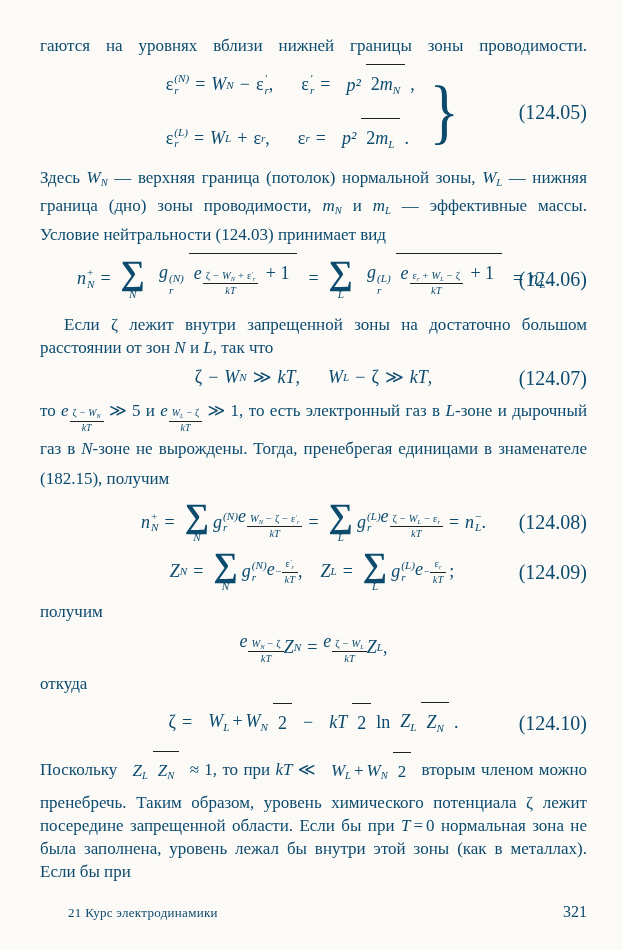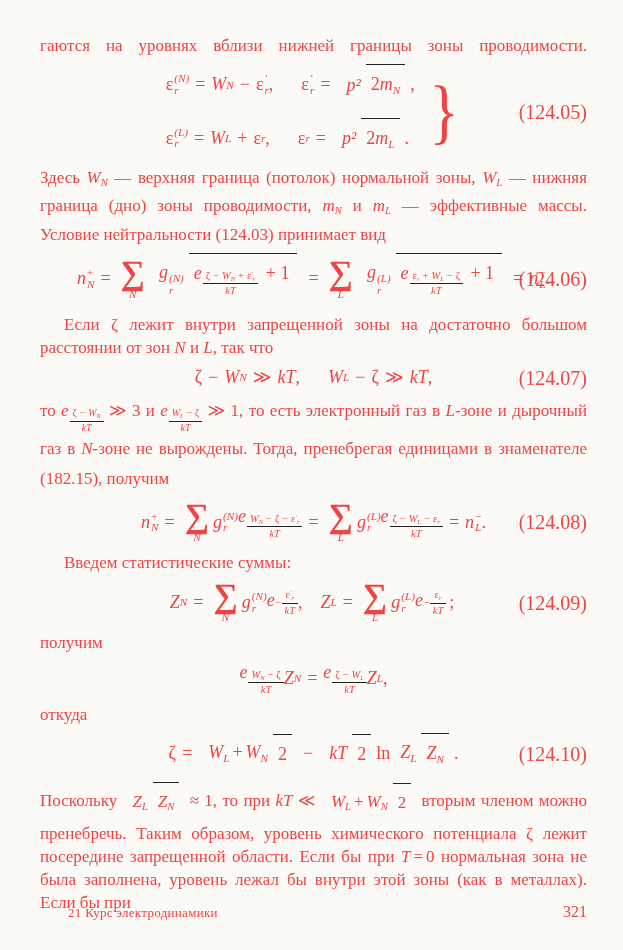--- a/index.html
+++ b/index.html
@@ -1,18 +1,18 @@
 <!DOCTYPE html>
 <html><head>
 <meta charset="utf-8">
 <style>
   html,body{margin:0;padding:0;background:#fbfaf7;}
   .page{
     position:relative; width:623px; height:950px; box-sizing:border-box;
-    padding:34px 36px 0 40px; background:#fbfaf7; color:#ef4444;
+    padding:34px 36px 0 40px; background:#fbfaf7; color:#0c4a6e;
     font-family:"Liberation Serif", serif; font-size:17px; line-height:23px;
     overflow:hidden;
   }
   p{margin:0;}
   .jl{text-align:justify;}
   .jl1{text-align:justify; text-align-last:justify;}
   .indent{text-indent:24px;}
   .i{font-style:italic;}
   .up{font-style:normal;}
   .op{margin:0 6px; font-style:normal;}
@@ -204,21 +204,21 @@
   </div>
 
   <p class="jl tall"><span>то </span><span class="pow">
         <span class="i">e</span>
         <span class="psup">
           <span class="pfrac">
             <span class="pnum"><span class="up">ζ</span><span class="op2">−</span><span class="i">W</span><span class="sb">N</span></span>
             <span class="pden"><span class="i">kT</span></span>
           </span>
         </span>
-      </span><span> ≫ 3 и </span><span class="pow">
+      </span><span> ≫ 5 и </span><span class="pow">
         <span class="i">e</span>
         <span class="psup">
           <span class="pfrac">
             <span class="pnum"><span class="i">W</span><span class="sb">L</span><span class="op2">−</span><span class="up">ζ</span></span>
             <span class="pden"><span class="i">kT</span></span>
           </span>
         </span>
       </span><span> ≫ 1, то есть электронный газ в </span><span class="i">L</span><span>-зоне и дырочный газ в </span><span class="i">N</span><span>-зоне не вырождены. Тогда, пренебрегая едини­цами в знаменателе (182.15), получим</span></p>
 
   <div class="eqblock">
@@ -268,21 +268,20 @@
     <span class="op">=</span>
     <span class="i">n</span>
       <span class="ss">
         <span class="up">−</span>
         <span>L</span>
       </span>
       <span>.</span>
     <span class="eqnum">(124.08)</span>
   </div>
 
-  <p class="indent lead"><span>Введем статистические суммы:</span></p>
 
   <div class="eqblock">
     <span class="i">Z</span>
       <span class="sb">N</span>
     <span class="op">=</span>
     <span class="sum">
         <span class="sg">∑</span>
         <span class="sl">N</span>
       </span>
     <span class="i">g</span>

